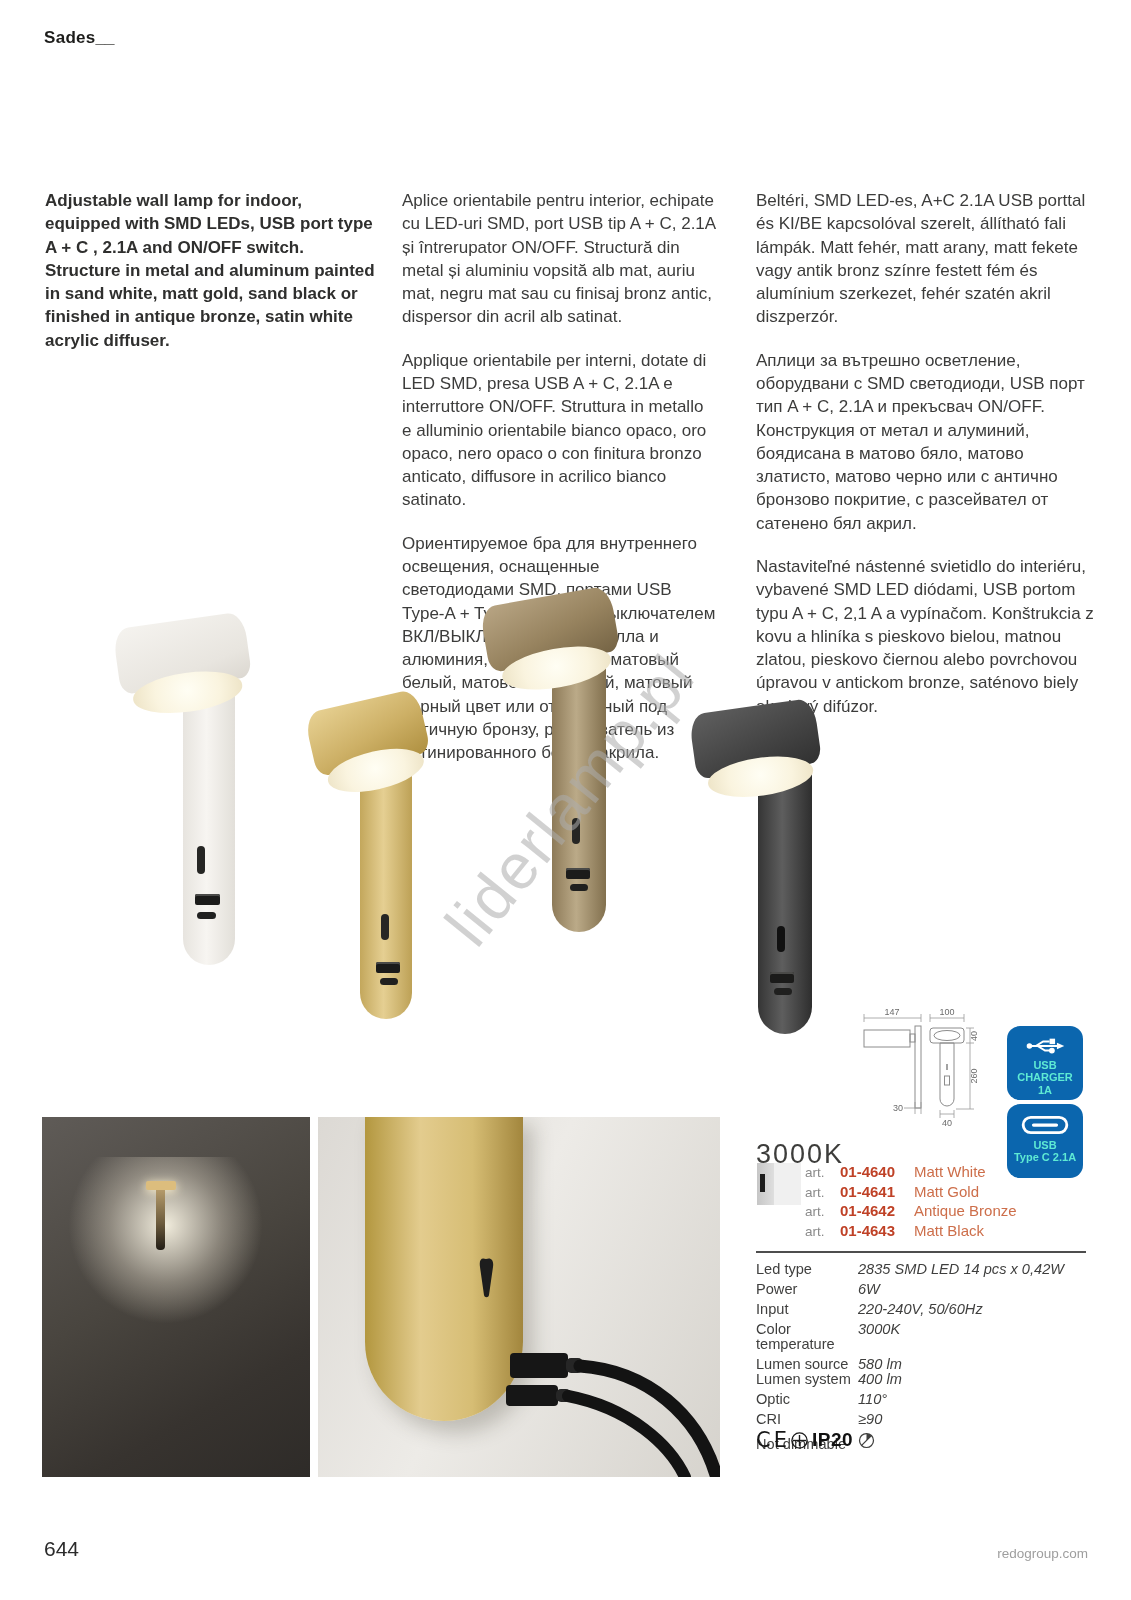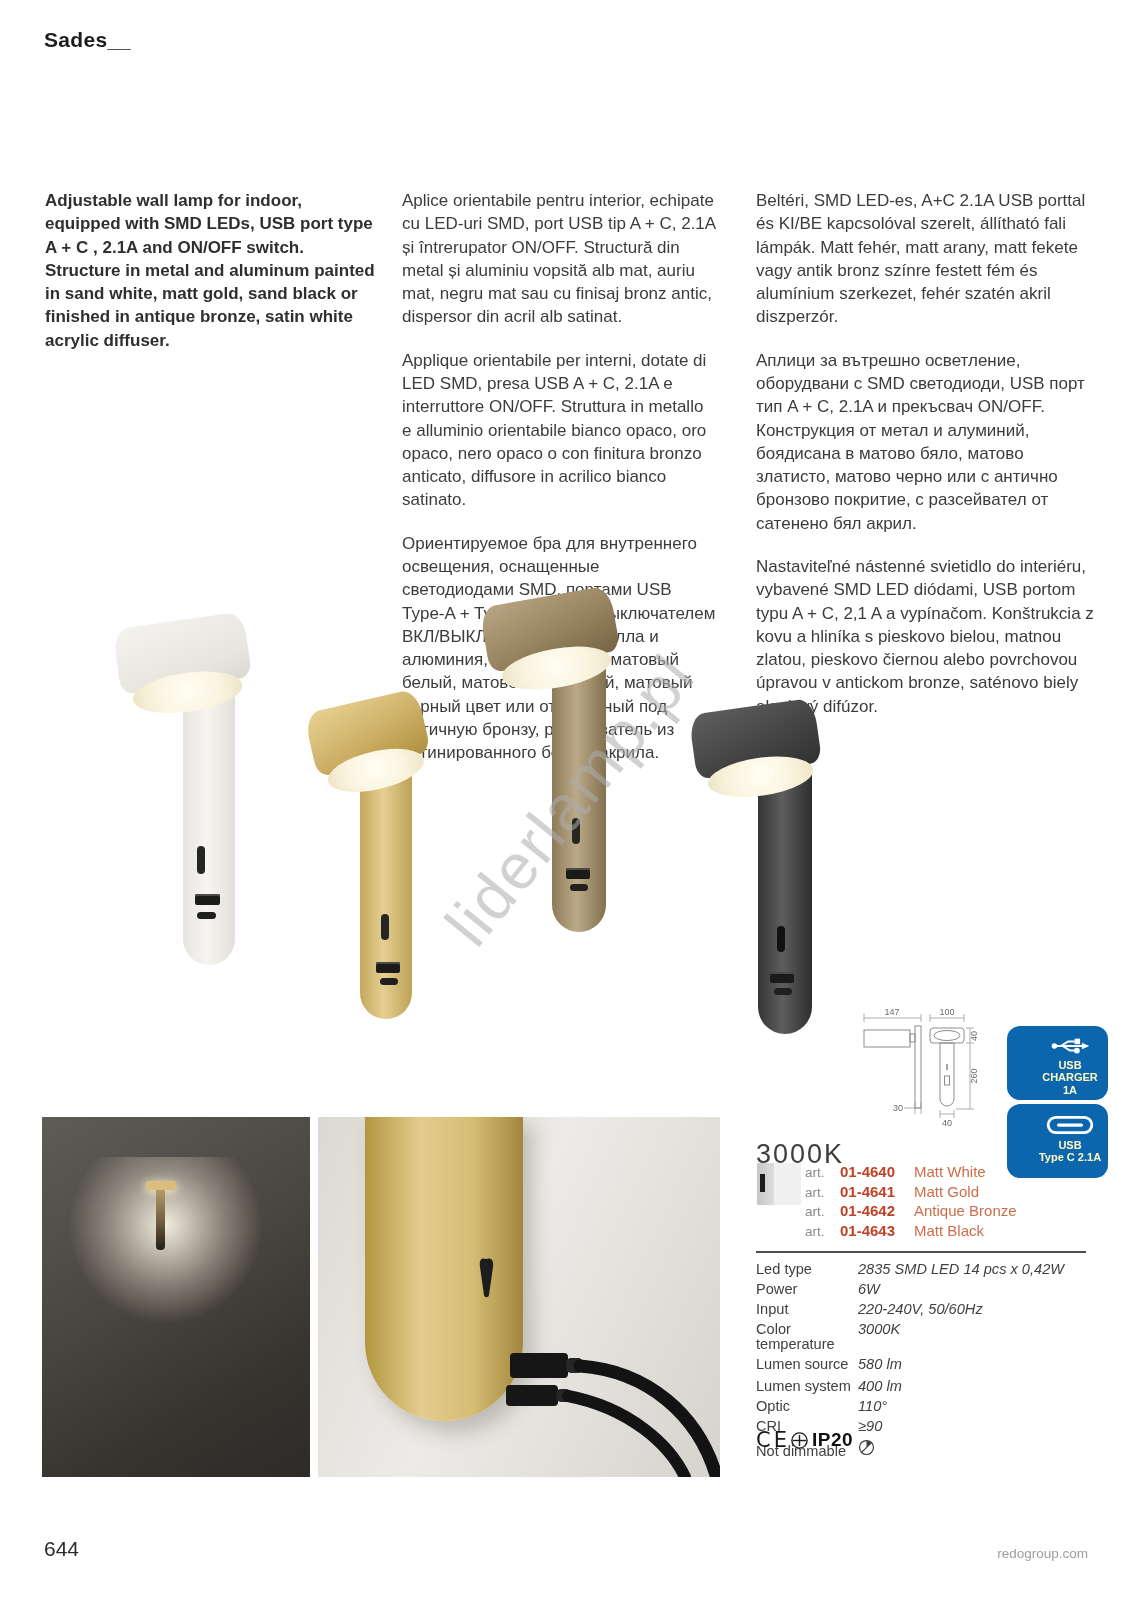--- a/index.html
+++ b/index.html
@@ -1,21 +1,21 @@
 <!DOCTYPE html>
 <html><head>
 <meta charset="utf-8">
 <style>
   html,body{margin:0;padding:0;background:#ffffff;}
   .page{
     position:relative;width:1131px;height:1600px;background:#fff;overflow:hidden;
     font-family:"Liberation Sans","DejaVu Sans",sans-serif;color:#3c3c3b;
   }
   
-  .brand{position:absolute;left:44px;top:28px;font-size:21px;font-weight:bold;color:#1d1d1b;letter-spacing:.3px;}
+  .brand{position:absolute;left:44px;top:28px;font-size:17px;font-weight:bold;color:#1d1d1b;letter-spacing:.3px;}
   .brand .u{letter-spacing:0;}
   .page-title{position:absolute;left:42px;top:72px;font-size:78px;font-weight:200;color:#1d1d1b;letter-spacing:2px;line-height:1;}
   
   .desc{position:absolute;top:189px;font-size:17px;line-height:1.37;}
   .desc p{margin:0 0 20px 0;}
   .col1{left:45px;width:336px;font-weight:bold;color:#2f2f2e;}
   .col2{left:402px;width:314px;color:#3c3c3b;}
   .col3{left:756px;width:338px;color:#3c3c3b;}
   
   .lamp{position:absolute;}
@@ -65,40 +65,40 @@
   .lamp-black .usbc{left:84px;top:288px;width:18px;height:7px;}
   
   .watermark{position:absolute;left:300px;top:600px;width:540px;height:400px;
      display:flex;align-items:center;justify-content:center;pointer-events:none;
      transform:rotate(-51deg);font-size:64px;color:#adadad;opacity:.55;letter-spacing:2px;}
   
   .drawing{position:absolute;left:856px;top:1004px;}
   .drawing text{font-family:"Liberation Sans","DejaVu Sans",sans-serif;font-size:9px;fill:#6b6b6b;}
   
   .badge{position:absolute;left:1007px;width:76px;height:74px;border-radius:13px;background:#0b66ae;
-     color:#fef9c3;text-align:center;font-weight:bold;padding-left:25px;}
+     color:#5eead4;text-align:center;font-weight:bold;}
   .badge-1{top:1026px;}
   .badge-2{top:1104px;}
   .badge svg{display:block;margin:9px auto 2px auto;}
   .badge .bl{font-size:11px;line-height:1.12;}
   
   .temp{position:absolute;left:756px;top:1139px;font-size:27px;color:#3d3d3b;letter-spacing:2px;}
   .thumb{position:absolute;left:757px;top:1163px;width:44px;height:42px;
      background:linear-gradient(to right,#c6c6c6 0%,#dedede 38%,#f0f0f0 38%);}
   .thumb .tlamp{position:absolute;left:3px;top:11px;width:5px;height:18px;background:#1c1c1c;}
   .articles{position:absolute;left:805px;top:1163px;}
   .art-row{display:flex;align-items:baseline;height:19.6px;}
   .art-label{font-size:13.5px;color:#8a8a8a;width:27px;}
   .art-code{font-size:15px;font-weight:bold;color:#bf4126;width:66px;margin-left:8px;}
   .art-finish{font-size:15px;color:#cd6e4a;margin-left:8px;}
   
   .divider{position:absolute;left:756px;top:1251px;width:330px;height:2px;background:#4d4d4d;}
   .specs{position:absolute;left:756px;top:1262px;width:334px;font-size:14.6px;color:#3f3f3e;}
   .spec-row{display:flex;align-items:baseline;margin-bottom:5.4px;line-height:1.0;}
-  .spec-row.tight{margin-bottom:8px;}
+  .spec-row.tight{margin-bottom:1px;}
   .spec-label{flex:0 0 102px;}
   .spec-value{flex:1;font-style:italic;}
   .certs{position:absolute;left:756px;top:1428px;display:flex;align-items:center;}
   .ce{font-size:21px;font-weight:500;color:#161616;letter-spacing:3px;font-family:"DejaVu Sans",sans-serif;}
   .certs svg{margin:0 3px 0 0;}
   .ip{font-size:19px;font-weight:800;color:#111;letter-spacing:.5px;}
   
   .photo{position:absolute;top:1117px;height:360px;overflow:hidden;}
   .photo-wall{left:42px;width:268px;
      background:linear-gradient(150deg,#5f5b57,#49453f 45%,#37332f 75%,#2e2b28);}

